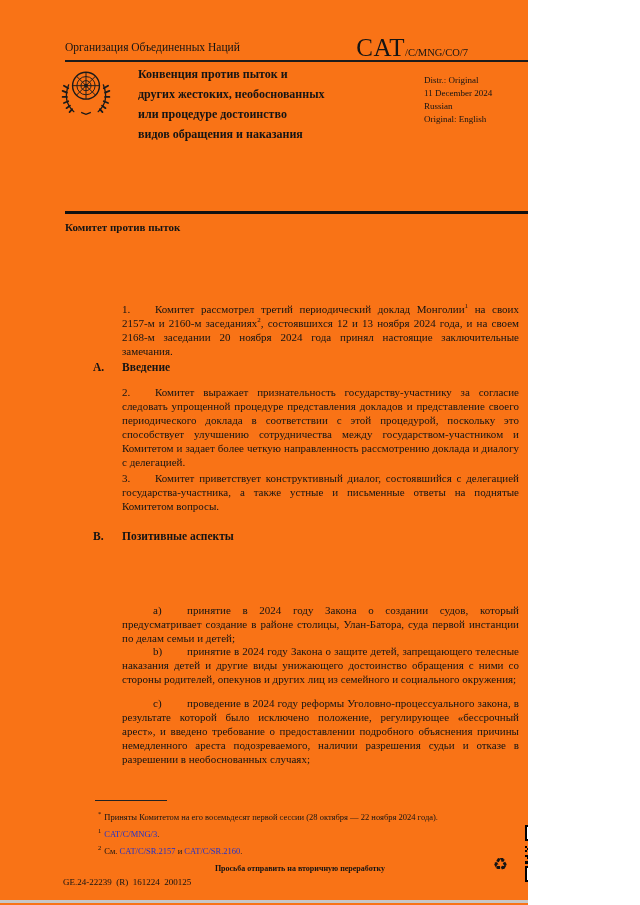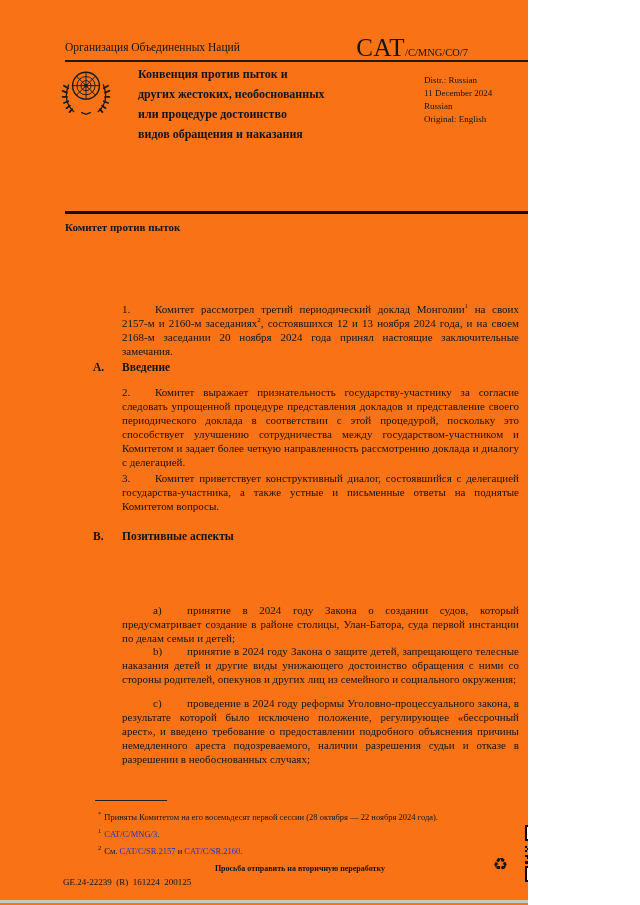--- a/index.html
+++ b/index.html
@@ -95,21 +95,21 @@
   </div>
 
   <div class="abs conv-title">
     <div>Конвенция против пыток и</div>
     <div>других жестоких, необоснованных</div>
     <div>или процедуре достоинство</div>
     <div>видов обращения и наказания</div>
   </div>
 
   <div class="abs distr-block">
-    <div>Distr.: Russian</div>
+    <div>Distr.: Original</div>
     <div>11 December 2024</div>
     <div>Russian</div>
     <div>Original: English</div>
   </div>
 
   <div class="abs rule-2"></div>
 
   <div class="abs committee">Комитет против пыток</div>
 
 

